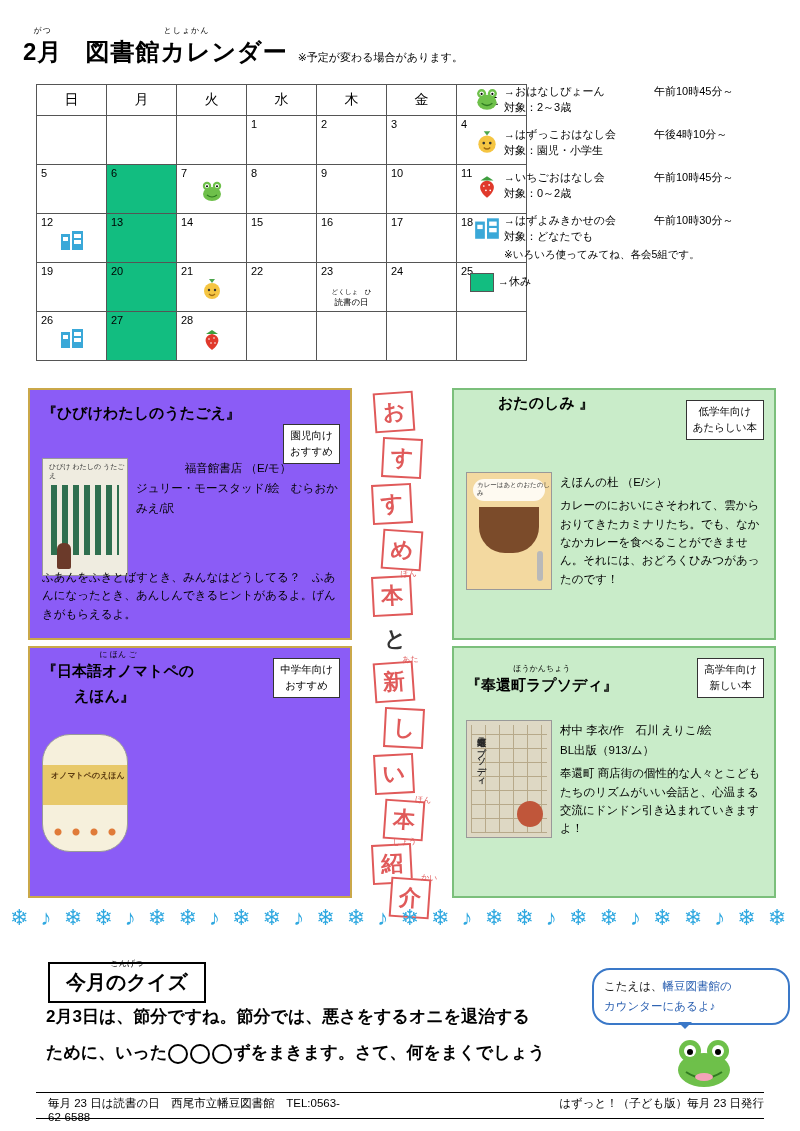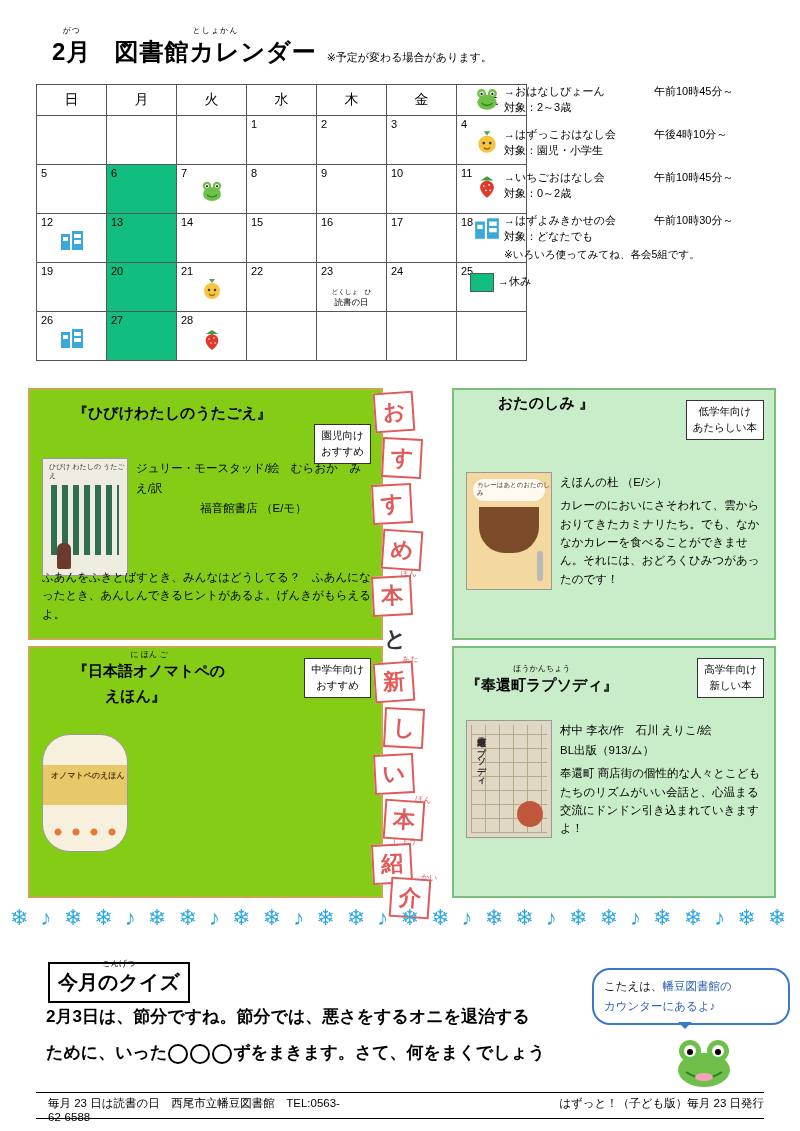--- a/index.html
+++ b/index.html
@@ -7,21 +7,21 @@
     width:800px;height:1131px;
     background:#ffffff;
     font-family:"Liberation Sans","DejaVu Sans",sans-serif;
     color:#000;
     position:relative;
     overflow:hidden;
   }
   .page{position:relative;width:800px;height:1131px;}
 
   
-  .hdr{position:absolute;left:52px;top:36px;display:flex;align-items:flex-end;}
+  .hdr{position:absolute;left:23px;top:36px;display:flex;align-items:flex-end;}
   .hdr .big{font-size:24px;font-weight:bold;letter-spacing:1px;}
   .ruby-wrap{display:inline-block;position:relative;}
   .ruby{position:absolute;top:-11px;left:50%;transform:translateX(-50%);font-size:8px;font-weight:normal;white-space:nowrap;}
   .hdr .note{font-size:11px;margin-left:10px;padding-bottom:3px;}
 
   
   .cal{position:absolute;left:36px;top:84px;border-collapse:collapse;}
   .cal td,.cal th{
     width:61px;height:44px;border:1px solid #555;
     vertical-align:top;font-size:11px;padding:2px 4px;font-weight:normal;
@@ -41,21 +41,21 @@
   .lg-ico{width:34px;flex:0 0 34px;display:flex;justify-content:center;padding-top:2px;}
   .lg-txt{flex:1;}
   .lg-l1{display:flex;}
   .lg-l1 .t1{width:150px;}
   .lg-note{font-size:10.5px;margin-top:2px;}
   .legend .rest{display:flex;align-items:center;margin-top:2px;}
   .sw{width:22px;height:17px;background:#12bd80;border:1px solid #555;margin-right:4px;}
 
   
   .panel{position:absolute;border:2px solid #888;}
-  .p-yellow{background:#84cc16;border-color:#caa84a;padding-left:31px;}
+  .p-yellow{background:#8b5cf6;border-color:#caa84a;}
   .p-green{background:#c9ecc9;border-color:#7bbf7b;}
   .p1{left:28px;top:388px;width:320px;height:248px;}
   .p2{left:452px;top:388px;width:320px;height:248px;}
   .p3{left:28px;top:646px;width:320px;height:248px;}
   .p4{left:452px;top:646px;width:320px;height:248px;}
 
   .bt{font-size:15px;font-weight:bold;margin:12px 0 0 12px;line-height:1.5;}
   .bt2{font-size:15px;font-weight:bold;margin:2px 0 0 44px;line-height:1.5;}
   .tagbox{position:absolute;right:10px;top:34px;border:1px solid #333;background:#fff;
     font-size:10.5px;text-align:center;padding:3px 6px;line-height:1.5;}
@@ -96,21 +96,21 @@
   .sbox{position:absolute;width:36px;height:36px;border:2px solid #e05a5a;background:#fff;
     color:#e05a5a;font-weight:bold;font-size:22px;display:flex;align-items:center;justify-content:center;}
   .sbox .rb{position:absolute;top:-9px;right:-8px;font-size:8px;color:#e05a5a;font-weight:normal;}
   .splain{position:absolute;font-weight:bold;font-size:22px;color:#333;}
 
   
   .snow{position:absolute;left:10px;top:905px;width:780px;height:34px;
     font-size:22px;color:#2fa8e0;letter-spacing:3px;white-space:nowrap;overflow:hidden;}
 
   
-  .quizbox{position:absolute;left:48px;top:962px;border:2px solid #000;padding:5px 8px;font-size:20px;font-weight:bold;}
+  .quizbox{position:absolute;left:48px;top:962px;border:2px solid #000;padding:5px 16px;font-size:20px;font-weight:bold;}
   .q1{position:absolute;left:46px;top:1005px;font-size:17px;font-weight:bold;}
   .q2{position:absolute;left:46px;top:1041px;font-size:17px;font-weight:bold;}
   .circ{display:inline-block;width:16px;height:16px;border:2px solid #000;border-radius:50%;vertical-align:middle;margin:0 1px;}
 
   .bubble{position:absolute;left:592px;top:968px;width:174px;border:2px solid #3a78c8;border-radius:18px;
     background:#fff;padding:7px 10px;font-size:11.5px;line-height:1.7;color:#111;}
   .bubble .hl{color:#2a5fb0;}
   .bubble:after{content:"";position:absolute;left:84px;bottom:-13px;width:0;height:0;
     border:7px solid transparent;border-top-color:#3a78c8;}
 
@@ -355,22 +355,22 @@
       <div>園児向け</div>
       <div>おすすめ</div>
     </div>
     <div class="bbody" style="top:68px;">
       <div class="cover cv-a">
         <div class="tt">ひびけ わたしの うたごえ</div>
         <div class="trees"></div>
         <div class="fig"></div>
       </div>
       <div class="btxt">
+        <div class="meta" style="text-align:center;">福音館書店 （E/モ）</div>
         <div class="meta">ジュリー・モースタッド/絵　むらおか　みえ/訳</div>
-        <div class="meta" style="text-align:center;">福音館書店 （E/モ）</div>
       </div>
     </div>
     <div class="wide-desc" style="top:178px;">ふあんをふきとばすとき、みんなはどうしてる？　ふあんになったとき、あんしんできるヒントがあるよ。げんきがもらえるよ。</div>
   </div>
 
   <div class="panel p-green p2">
     <div class="bt2">おたのしみ 』</div>
     <div class="tagbox sm">
       <div>低学年向け</div>
       <div>あたらしい本</div>

